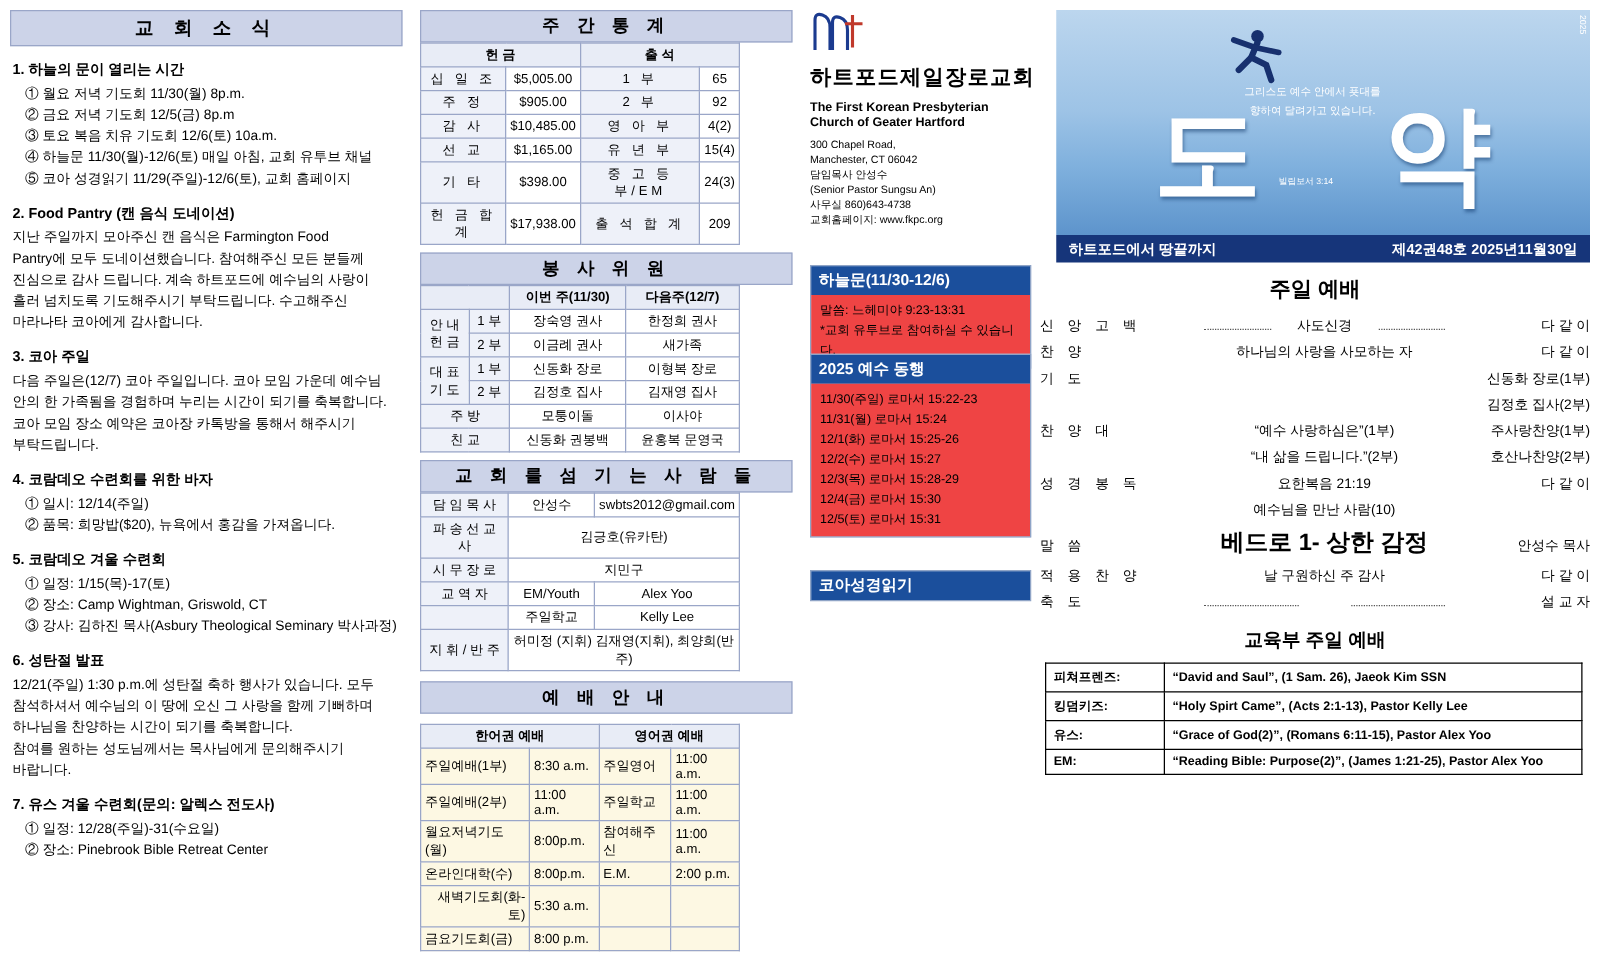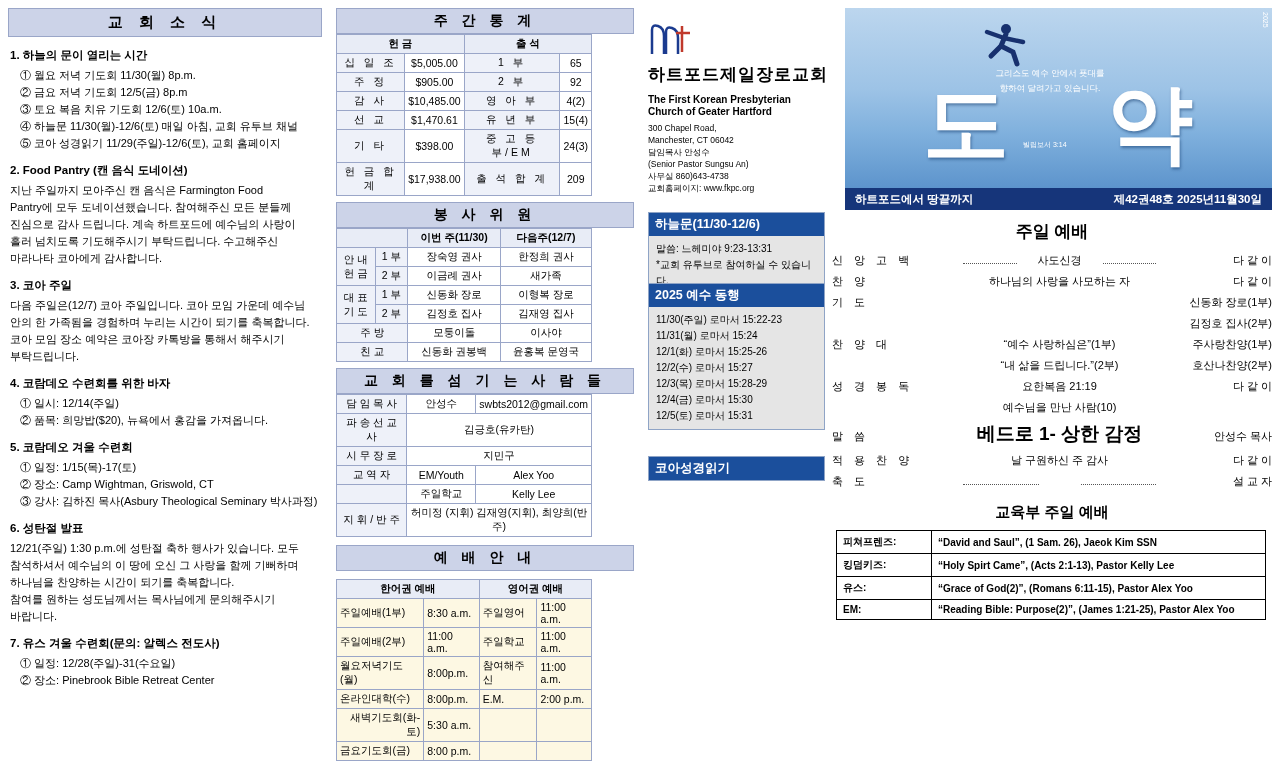--- a/index.html
+++ b/index.html
@@ -37,21 +37,21 @@
     text-align:center;font-weight:normal;
   }
   table.grid th{background:#e8ecf6;font-weight:bold;}
   td.lbl{letter-spacing:3px;}
   td.amt{text-align:right;padding-right:8px;}
   .f-blue{background:#eef1f9;}
   .yellowtbl td{background:#fdf8e3;}
   .yellowtbl th{background:#fdf4cf;font-weight:bold;text-align:center;font-size:11px;}
   
   #col3{left:640px;width:640px;}
-  .logo-wrap{position:absolute;left:8px;top:22px;width:190px;}
+  .logo-wrap{position:absolute;left:8px;top:8px;width:190px;}
   .logo-mark{font-family:"Liberation Serif",serif;font-size:30px;color:#1b3b8f;line-height:1;}
   .church-kr{font-size:17px;font-weight:bold;letter-spacing:1px;margin-top:2px;}
   .church-en{font-size:10px;font-weight:bold;line-height:12px;margin-top:8px;}
   .church-ad{font-size:8.5px;line-height:12px;margin-top:4px;}
   .hero{
     position:absolute;left:205px;top:8px;width:427px;height:180px;
     background:linear-gradient(180deg,#bcd6ee 0%,#9dc3e6 45%,#7fb0dd 70%,#5d94cc 100%);
     overflow:hidden;border:0;
   }
   .hero .bigchar{
@@ -73,21 +73,21 @@
   }
   .hero-foot .l{position:absolute;left:10px;top:4px;}
   .hero-foot .r{position:absolute;right:10px;top:4px;}
   .bluebox{
     position:absolute;left:8px;width:175px;background:#c9d7ea;
     border:1px solid #8fa4c6;
   }
   .bluebox .bh{
     background:#1b4f9c;color:#fff;font-weight:bold;font-size:12.5px;padding:3px 6px;
   }
-  .bluebox .bb{padding:5px 7px;font-size:10px;line-height:16px;background:#e5e5e5;}
+  .bluebox .bb{padding:5px 7px;font-size:10px;line-height:16px;background:#ef4444;}
   .rightpane{position:absolute;left:192px;top:212px;width:440px;}
   .svc-title{text-align:center;font-weight:bold;font-size:17px;margin:8px 0 10px 0;}
   .svc-row{display:flex;align-items:baseline;font-size:11px;margin:6px 0;gap:17px;}
   .svc-l{width:110px;letter-spacing:4px;}
   .svc-m{flex:1;text-align:center;}
   .svc-r{width:95px;text-align:right;}
   .dots{flex:1;border-bottom:1px dotted #555;margin:0 4px 3px 4px;}
   .sermon{text-align:center;font-weight:bold;font-size:19px;}
   .edu-title{text-align:center;font-weight:bold;font-size:15px;margin:14px 0 8px 0;}
   table.edu{border-collapse:collapse;width:430px;margin-left:4px;}
@@ -160,21 +160,21 @@
           <td>92</td>
         </tr>
         <tr>
           <td class="lbl f-blue">감     사</td>
           <td class="amt">$10,485.00</td>
           <td class="lbl f-blue">영  아  부</td>
           <td>4(2)</td>
         </tr>
         <tr>
           <td class="lbl f-blue">선     교</td>
-          <td class="amt">$1,470.61</td>
+          <td class="amt">$1,165.00</td>
           <td class="lbl f-blue">유  년  부</td>
           <td>15(4)</td>
         </tr>
         <tr>
           <td class="lbl f-blue">기     타</td>
           <td class="amt">$398.00</td>
           <td class="lbl f-blue">중 고 등 부/EM</td>
           <td>24(3)</td>
         </tr>
         <tr>

